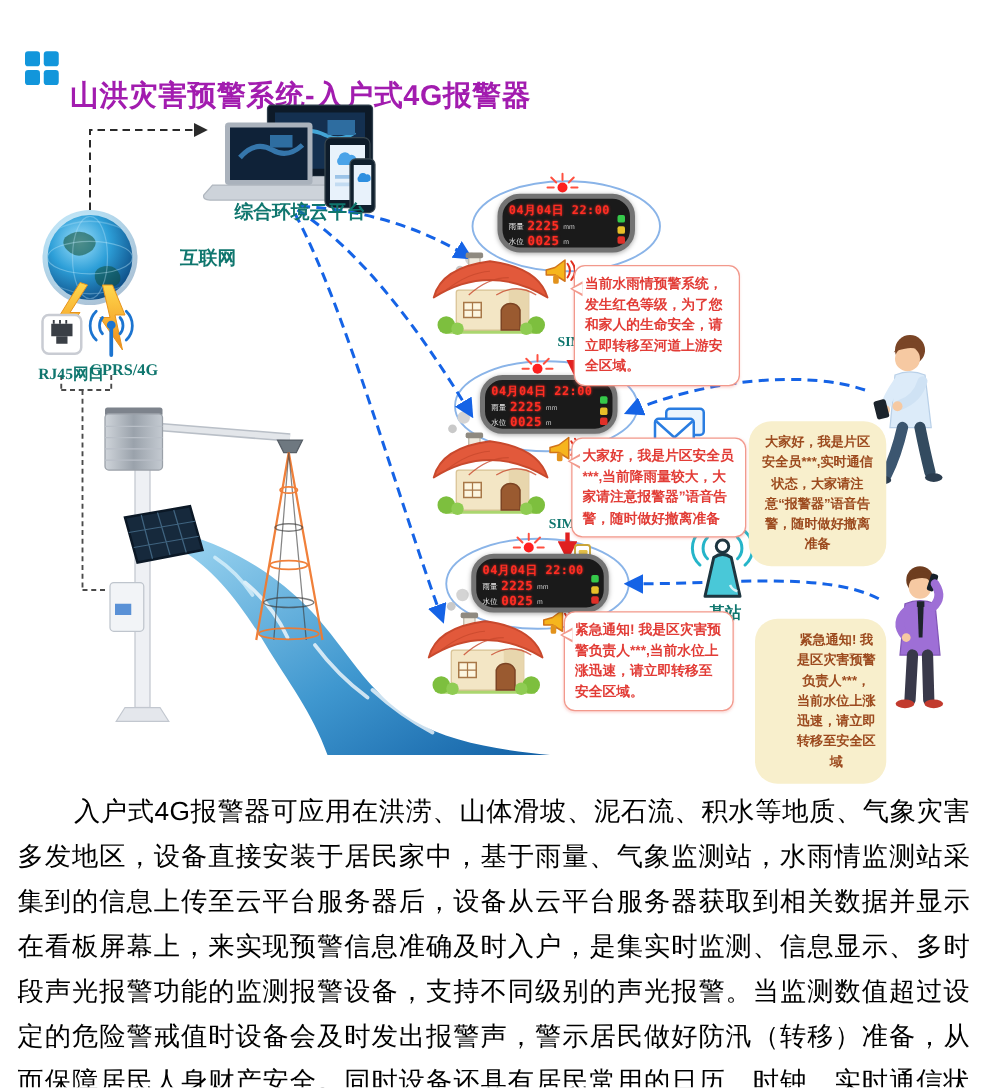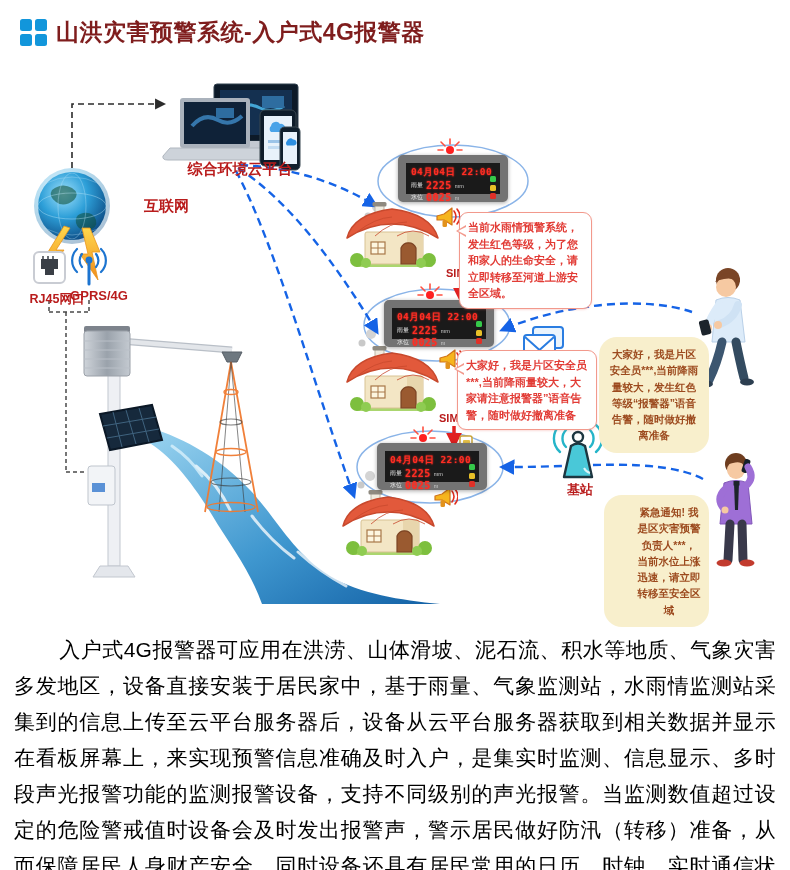--- a/index.html
+++ b/index.html
@@ -3,30 +3,30 @@
 <meta charset="utf-8">
 <style>
   html,body{margin:0;padding:0;background:#fff;}
   .page{position:relative;width:790px;height:870px;background:#fff;overflow:hidden;
         font-family:"Liberation Sans","DejaVu Sans",sans-serif;}
 
   
   .hdr{position:absolute;left:20px;top:17px;display:flex;align-items:center;gap:9px;}
   .sqicon{width:27px;height:27px;display:grid;grid-template-columns:12px 12px;grid-template-rows:12px 12px;gap:3px;}
   .sqicon i{background:#1296db;border-radius:2.5px;display:block;}
-  .title{font-size:23px;font-weight:bold;color:#7f1d1d;letter-spacing:.5px;white-space:nowrap;}
+  .title{font-size:23px;font-weight:bold;color:#a21caf;letter-spacing:.5px;white-space:nowrap;margin-top:44px;}
 
   svg.scene{position:absolute;left:0;top:0;pointer-events:none;}
 
   
-  .lbl{position:absolute;color:#b91c1c;font-weight:bold;white-space:nowrap;}
-
-  
-  .led{position:absolute;width:110px;height:47px;background:#1a1a1a;border:8px solid #737373;
-       border-radius:5px;padding:3px 5px;box-sizing:border-box;box-shadow:0 1px 4px rgba(0,0,0,.35);z-index:4;}
+  .lbl{position:absolute;color:#0f766e;font-weight:bold;white-space:nowrap;font-family:Liberation Serif, serif;}
+
+  
+  .led{position:absolute;width:110px;height:47px;background:#1a1a1a;border:4px solid #737373;
+       border-radius:18px;padding:3px 5px;box-sizing:border-box;box-shadow:0 1px 4px rgba(0,0,0,.35);z-index:4;}
   .led-date{font-family:"DejaVu Sans Mono",monospace;font-size:9.5px;font-weight:bold;color:#ff2d23;
        letter-spacing:.4px;text-shadow:0 0 2px rgba(255,45,35,.9);white-space:nowrap;}
   .led-line{display:flex;align-items:center;gap:3px;margin-top:1px;}
   .led-lbl{font-size:6px;color:#ececec;}
   .led-val{font-family:"DejaVu Sans Mono",monospace;font-size:10px;font-weight:bold;color:#ff2d23;
        letter-spacing:.4px;text-shadow:0 0 2px rgba(255,45,35,.9);}
   .led-unit{font-size:5.5px;color:#c9c9c9;}
   .led-side{position:absolute;right:4px;top:13px;display:flex;flex-direction:column;gap:2.5px;}
   .dot{width:6px;height:6px;border-radius:1.5px;}
   .dot.g{background:#35c94a}.dot.y{background:#e8c028}.dot.r{background:#e03028}
@@ -364,19 +364,20 @@
       </div>
     <div class="led-side">
         <span class="dot g"></span>
         <span class="dot y"></span>
         <span class="dot r"></span>
       </div>
   </div>
 
   <div class="rbub" style="left:459px;top:212px;width:133px;">当前水雨情预警系统，发生红色等级，为了您和家人的生命安全，请立即转移至河道上游安全区域。</div>
   <div class="rbub" style="left:457px;top:350px;width:140px;">大家好，我是片区安全员***,当前降雨量较大，大家请注意报警器”语音告警，随时做好撤离准备</div>
-
-  <div class="cbub" style="left:599px;top:337px;width:110px;">大家好，我是片区安全员***,当前降雨量较大，发生红色等级“报警器”语音告警，随时做好撤离准备</div>
+  <div class="rbub" style="left:451px;top:489px;width:136px;">紧急通知! 我是区灾害预警负责人***,当前水位上涨迅速，请立即转移至安全区域。</div>
+
+  <div class="cbub" style="left:599px;top:337px;width:110px;">大家好，我是片区安全员***,实时通信状态，大家请注意“报警器”语音告警，随时做好撤离准备</div>
   <div class="cbub" style="left:604px;top:495px;width:105px;padding-left:33px;">紧急通知! 我是区灾害预警负责人***，当前水位上涨迅速，请立即转移至安全区域</div>
 
   <p class="para">入户式4G报警器可应用在洪涝、山体滑坡、泥石流、积水等地质、气象灾害多发地区，设备直接安装于居民家中，基于雨量、气象监测站，水雨情监测站采集到的信息上传至云平台服务器后，设备从云平台服务器获取到相关数据并显示在看板屏幕上，来实现预警信息准确及时入户，是集实时监测、信息显示、多时段声光报警功能的监测报警设备，支持不同级别的声光报警。当监测数值超过设定的危险警戒值时设备会及时发出报警声，警示居民做好防汛（转移）准备，从而保障居民人身财产安全。同时设备还具有居民常用的日历、时钟、实时通信状态。</p>
 
 </div>
 
 </body></html>

